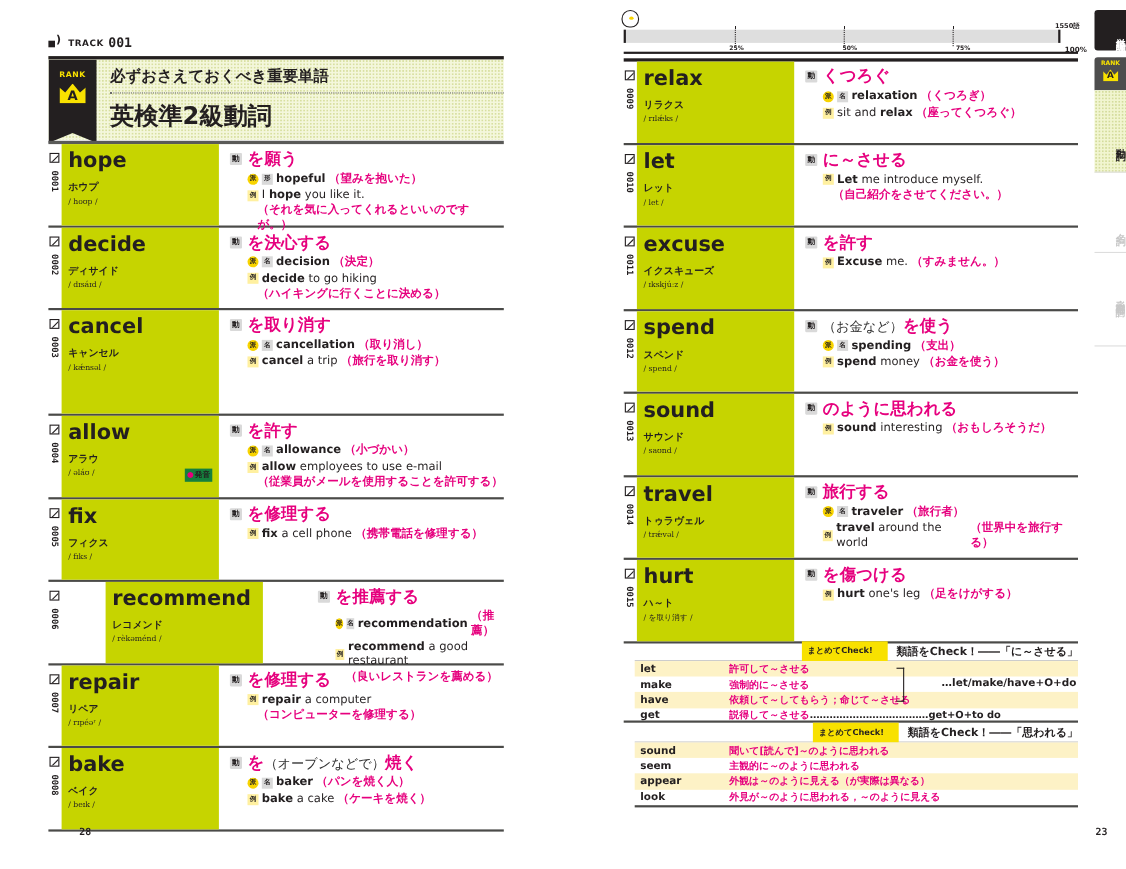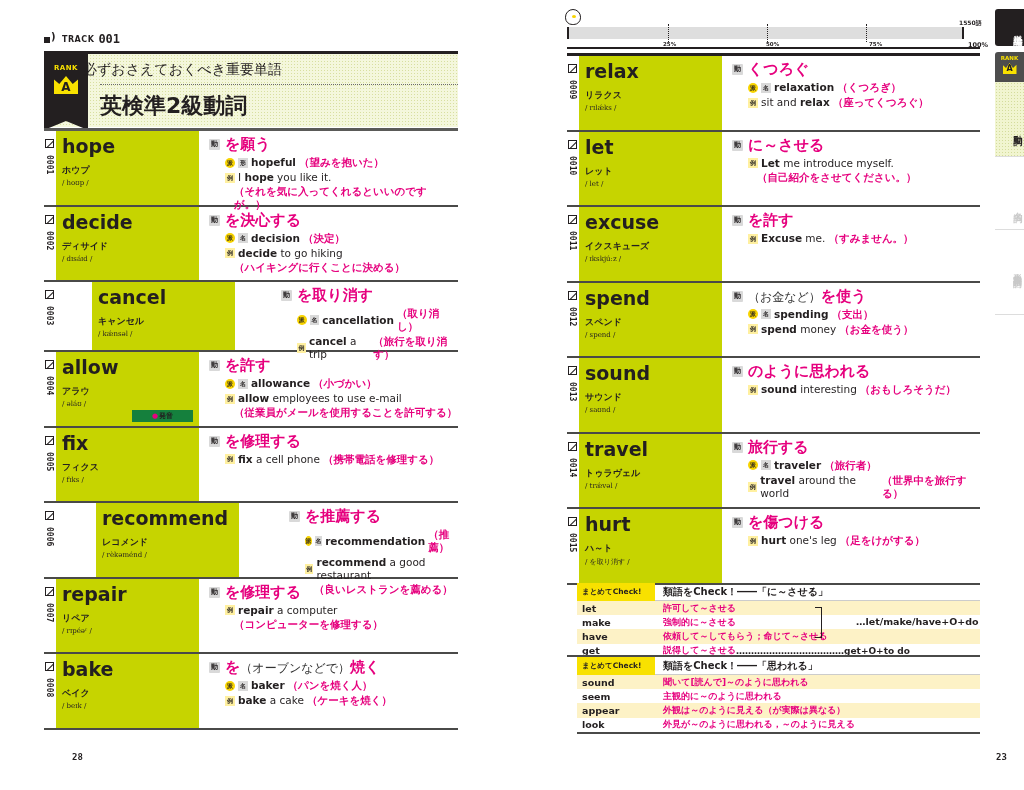--- a/index.html
+++ b/index.html
@@ -21,38 +21,38 @@
   
   .banner { position: absolute; left: 44px; top: 51px; width: 414px; height: 76px; border-top: 3px solid #231f20;
             background-color: #f4f7dc;
             background-image: radial-gradient(#d8dfa0 0.8px, transparent 0.9px); background-size: 3px 3px; }
   .rank-badge { position: absolute; left: 0; top: 0; width: 44px; height: 76px; background: #231f20; color: #f8e100; text-align: center;
                 clip-path: polygon(0 0,100% 0,100% 100%,50% 88%,0 100%); }
   .rank-badge .rk { font-size: 7px; font-weight: bold; margin-top: 10px; letter-spacing: .5px; }
   .rank-badge .crown { width: 24px; height: 18px; margin: 4px auto 0; background: #f8e100; position: relative;
                        clip-path: polygon(0 20%,22% 45%,50% 0,78% 45%,100% 20%,100% 100%,0 100%); }
   .rank-badge .crown span { position: absolute; left: 0; right: 0; bottom: 0; font-size: 12px; font-weight: bold; color: #231f20; line-height: 14px; }
-  .banner .sub { position: absolute; left: 39px; top: 7px; font-size: 14px; font-weight: normal; }
+  .banner .sub { position: absolute; left: 56px; top: 7px; font-size: 14px; font-weight: bold; }
   .banner .dotline { position: absolute; left: 56px; right: 0; top: 30px; border-top: 1px dotted #6a6a6a; }
   .banner .title { position: absolute; left: 56px; top: 37px; font-size: 22px; font-weight: bold; }
 
   
   .entries { position: absolute; left: 44px; top: 128px; width: 414px; border-top: 3px solid #5a5a58; }
   .entries.right { left: 56px; top: 53px; width: 424px; border-top: 3px solid #231f20; }
   .entry { position: relative; height: 75.4px; border-bottom: 2px solid #4a4a48; display: flex; }
   .entry .idcol { width: 12px; position: relative; }
   .entry .chk { position: absolute; left: 1px; top: 8px; width: 9px; height: 9px; border: 1px solid #231f20; overflow: hidden; }
   .entry .chk::after { content: ""; position: absolute; left: -2px; top: 3px; width: 14px; height: 1px; background: #231f20; transform: rotate(-45deg); }
   .entry .num { position: absolute; left: -3px; top: 24px; font-size: 8px; font-weight: bold; font-family: "DejaVu Sans Mono", monospace;
                 transform: rotate(90deg); transform-origin: left top; left: 10px; white-space: nowrap; }
   .entry .wcol { width: 143px; background: #c6d400; padding: 4px 0 0 6px; position: relative; }
   .entry .word { font-size: 19px; font-weight: bold; letter-spacing: 0; line-height: 22px; }
   .entry .kana { font-size: 9px; font-weight: bold; margin-top: 7px; }
   .entry .ipa { font-size: 7px; font-family: "DejaVu Serif", serif; margin-top: 2px; }
-  .entry .pron { position: absolute; right: 6px; bottom: 4px; font-size: 7px; background: #15803d; padding: 1px 20px; font-weight: bold; }
+  .entry .pron { position: absolute; right: 6px; bottom: 14px; font-size: 7px; background: #15803d; padding: 1px 2px; font-weight: bold; }
   .entry .pron::before { content: "●"; color: #e6007e; margin-right: 1px; }
   .entry .dcol { flex: 1; padding: 4px 0 0 10px; }
   .entry .mean { display: flex; align-items: center; gap: 5px; }
   .pos { display: inline-block; width: 11px; height: 11px; background: #d9d9d9; font-size: 7px; font-weight: bold; line-height: 11px; text-align: center; border-radius: 1px; }
   .entry .mtext { font-size: 15px; font-weight: bold; color: #e6007e; }
   .entry .mtext .pre { font-weight: normal; color: #333; font-size: 12px; }
   .line { font-size: 10.5px; margin-left: 16px; margin-top: 2px; display: flex; align-items: center; gap: 3px; line-height: 13px; }
   .tag-der { display: inline-block; width: 10px; height: 10px; border-radius: 50%; background: #f8d400; font-size: 6px; text-align: center; line-height: 10px; font-weight: bold; }
   .tag-pos { display: inline-block; width: 10px; height: 10px; background: #d9d9d9; font-size: 6px; text-align: center; line-height: 10px; font-weight: bold; }
   .tag-ex { display: inline-block; width: 10px; height: 10px; background: #fff0a0; font-size: 6px; text-align: center; line-height: 10px; font-weight: bold; }
@@ -82,21 +82,21 @@
   .tab-sec { position: absolute; left: 995px; width: 29px; writing-mode: vertical-rl; font-size: 9px; font-weight: bold; text-align: center; letter-spacing: 2px; border-bottom: 1px solid #ddd; }
   .tab-verb { top: 82px; height: 75px; background-color: #f1f5d0; background-image: radial-gradient(#d4dc9c 0.7px, transparent 0.8px); background-size: 3px 3px; color: #231f20; padding-top: 22px; }
   .tab-noun { top: 160px; height: 70px; color: #c8c8c8; padding-top: 24px; }
   .tab-adj { top: 233px; height: 82px; color: #c8c8c8; padding-top: 6px; font-size: 8.5px; letter-spacing: 1px; }
   .tab-adj .nado { font-size: 5px; }
 
   
   .ctable { position: absolute; left: 577px; width: 403px; }
   .ctable.t1 { top: 583px; }
   .ctable.t2 { top: 657px; border-bottom: 2px solid #4a4a48; }
-  .chead { display: flex; align-items: center; height: 18px; border-bottom: 1px solid #ccc; }
+  .chead { display: flex; align-items: center; height: 18px; border-bottom: 1px solid #ccc; justify-content: flex-end; }
   .chead .badge { background: #f8e100; font-size: 7.5px; font-weight: bold; padding: 0 5px; height: 18px; line-height: 18px; width: 78px; }
   .chead .htitle { font-size: 10px; font-weight: bold; margin-left: 8px; }
   .crow { display: flex; height: 14.2px; align-items: center; font-size: 9.5px; position: relative; }
   .crow.alt { background: #fdf2c6; }
   .crow .cw { width: 78px; padding-left: 5px; font-weight: bold; }
   .crow .cm { color: #e6007e; font-weight: bold; font-size: 9px; padding-left: 8px; white-space: nowrap; }
   .crow .dots { color: #231f20; font-weight: bold; font-size: 9px; }
   .bracket { position: absolute; left: 815px; top: 607px; width: 7px; height: 31px; border: 1px solid #231f20; border-left: none; }
   .bracket-note { position: absolute; left: 826px; top: 616px; font-size: 9.5px; font-weight: bold; margin-left: 30px; }
   .t1-divider { position: absolute; left: 567px; top: 655px; width: 413px; border-top: 2px solid #4a4a48; }
@@ -173,21 +173,21 @@
             <span class="b">decision</span>
             <span class="pk">（決定）</span>
           </div>
           <div class="line">
             <span class="tag-ex">例</span>
             <span><span class="b">decide</span> to go hiking</span>
           </div>
           <div class="trans">（ハイキングに行くことに決める）</div>
         </div>
   </div>
-      <div class="entry" style="height: 70px; gap: 36px;">
+      <div class="entry" style="height: 96px;">
     <div class="idcol">
       <div class="chk"></div>
       <div class="num">0003</div>
     </div>
     <div class="wcol">
       <div class="word">cancel</div>
       <div class="kana">キャンセル</div>
       <div class="ipa">/ kǽnsəl /</div>
     </div>
     <div class="dcol">

